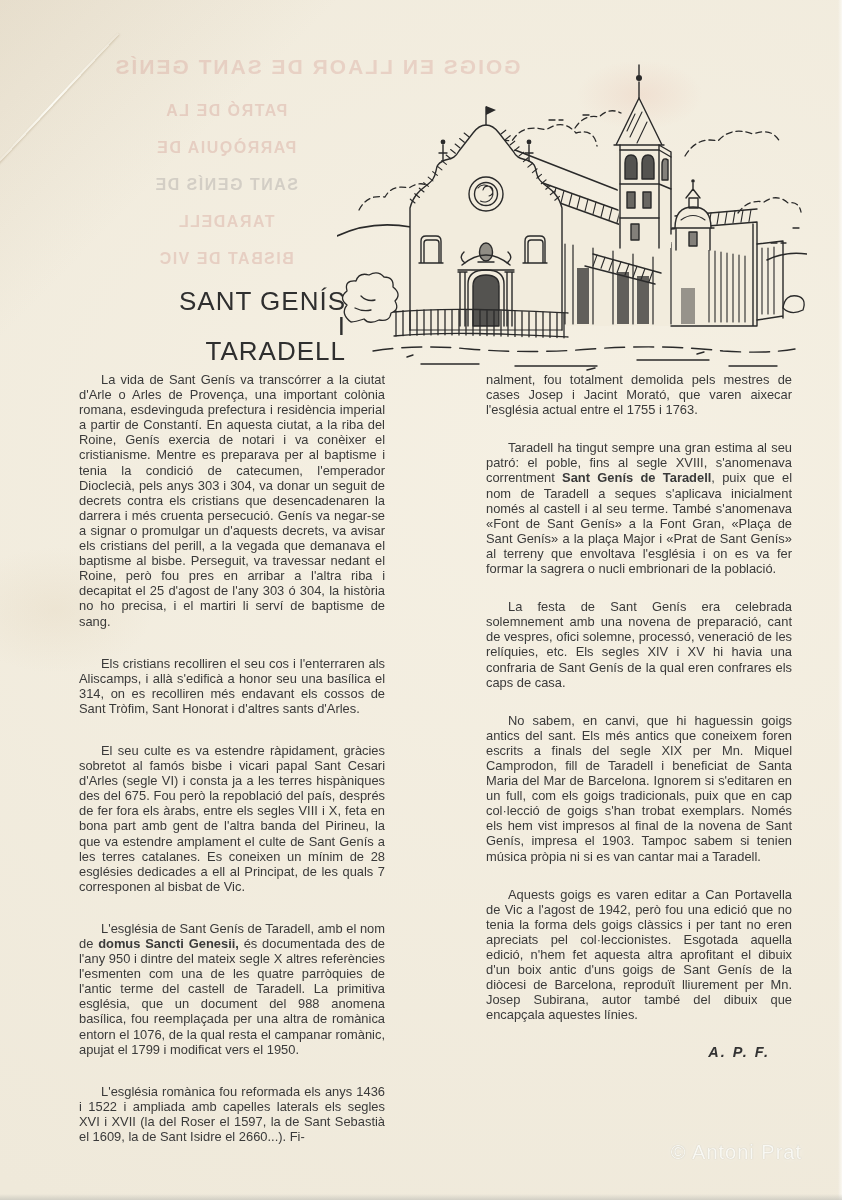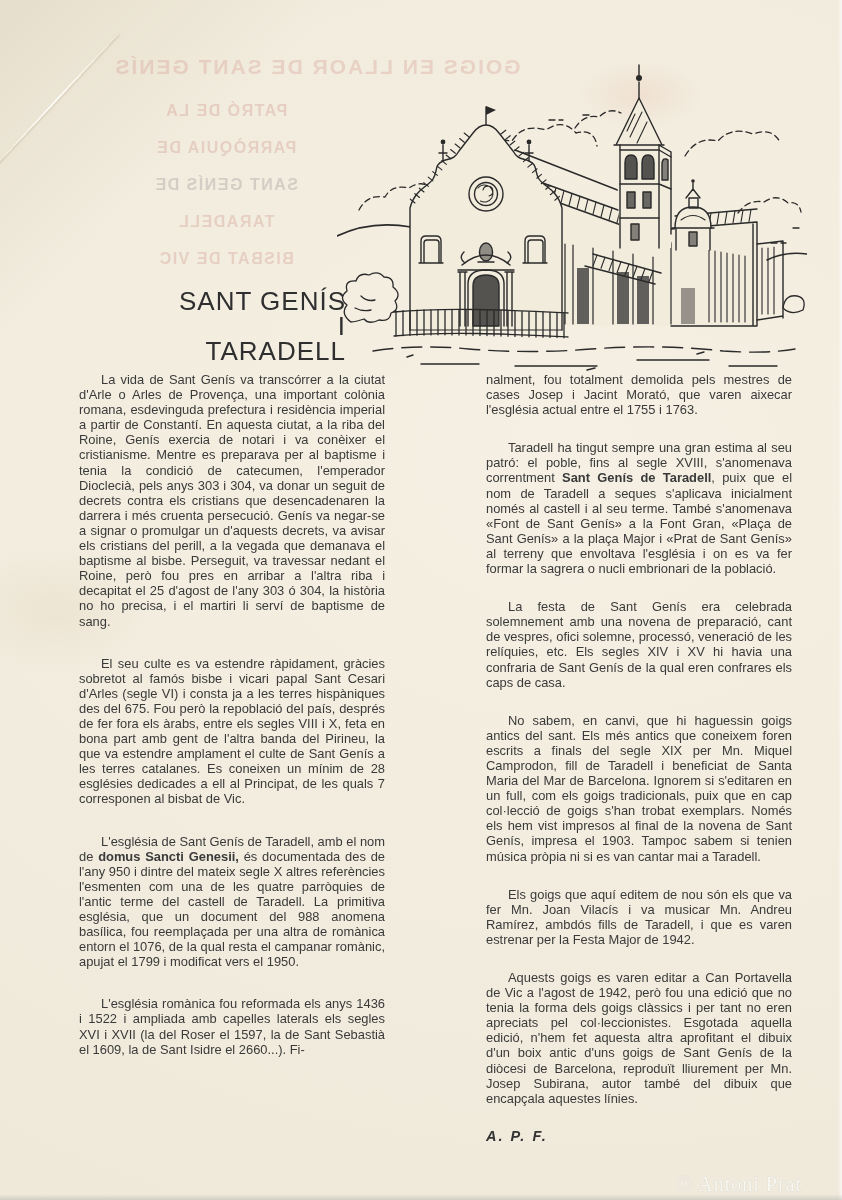--- a/index.html
+++ b/index.html
@@ -37,39 +37,38 @@
     position:absolute;top:372px;width:306px;text-align:justify;
     font-size:12.9px;line-height:15.1px;color:#3a3a3a;
   }
   .col-left{left:79px;}
   .col-right{left:462px;margin-left:24px;}
   .col p{margin:0 0 23px 0;text-indent:22px;}
   .col-left p{margin-bottom:27px;}
   .col p.noindent{text-indent:0;}
   .b{font-weight:bold;}
   .signature{
-    padding-right:22px;margin-top:16px;
+    text-align:right;padding-right:22px;margin-top:16px;
     font-weight:bold;font-style:italic;font-size:14.5px;letter-spacing:2px;color:#333;
   }
   
   .crease{
     position:absolute;left:-8px;top:168px;width:185px;height:2px;
     background:linear-gradient(90deg, rgba(255,255,250,0), rgba(255,255,250,0.85), rgba(255,255,250,0));
     box-shadow:0 1px 2px rgba(170,150,115,0.40);
     transform:rotate(-47deg);transform-origin:left center;
   }
   .scan-edge-right{position:absolute;top:0;right:0;width:4px;height:100%;
     background:linear-gradient(to left, rgba(255,255,255,0.65), rgba(255,255,255,0));}
   .scan-edge-bottom{position:absolute;bottom:0;left:0;width:100%;height:6px;
     background:linear-gradient(to top, rgba(185,185,178,0.55), rgba(185,185,178,0));}
   .watermark{
-    position:absolute;right:40px;bottom:4px;font-size:20px;letter-spacing:1px;
+    position:absolute;right:40px;bottom:36px;font-size:20px;letter-spacing:1px;
     color:rgba(253,253,248,0.92);
     text-shadow:0 0 1px rgba(160,155,140,0.65), 0 0 6px rgba(255,255,255,0.45);
-    font-family:Liberation Serif, serif;
   }
 </style>
 </head>
 <body>
 
 <div class="page">
 
   <div class="ghost-title">GOIGS EN LLAOR DE SANT GENÍS</div>
   <div class="ghost-block">
     <div class="ghost-line">PATRÓ DE LA</div>
@@ -185,31 +184,31 @@
   </svg>
 
   <h1 class="title">
     <span class="tl">SANT GENÍS</span>
     <span class="tl">I</span>
     <span class="tl">TARADELL</span>
   </h1>
 
   <div class="col col-left">
     <p><span>La vida de Sant Genís va transcórrer a la ciutat d'Arle o Arles de Provença, una important colònia romana, esdevinguda prefectura i residència imperial a partir de Constantí. En aquesta ciutat, a la riba del Roine, Genís exercia de notari i va conèixer el cristianisme. Mentre es preparava per al baptisme i tenia la condició de catecumen, l'emperador Dioclecià, pels anys 303 i 304, va donar un seguit de decrets contra els cristians que desencadenaren la darrera i més cruenta persecució. Genís va negar-se a signar o promulgar un d'aquests decrets, va avisar els cristians del perill, a la vegada que demanava el baptisme al bisbe. Perseguit, va travessar nedant el Roine, però fou pres en arribar a l'altra riba i decapitat el 25 d'agost de l'any 303 ó 304, la història no ho precisa, i el martiri li serví de baptisme de sang.</span></p>
+    <p><span>Els cristians recolliren el seu cos i l'enterraren als Aliscamps, i allà s'edificà a honor seu una basílica el 314, on es recolliren més endavant els cossos de Sant Tròfim, Sant Honorat i d'altres sants d'Arles.</span></p>
     <p><span>El seu culte es va estendre ràpidament, gràcies sobretot al famós bisbe i vicari papal Sant Cesari d'Arles (segle VI) i consta ja a les terres hispàniques des del 675. Fou però la repoblació del país, després de fer fora els àrabs, entre els segles VIII i X, feta en bona part amb gent de l'altra banda del Pirineu, la que va estendre amplament el culte de Sant Genís a les terres catalanes. Es coneixen un mínim de 28 esglésies dedicades a ell al Principat, de les quals 7 corresponen al bisbat de Vic.</span></p>
     <p><span>L'església de Sant Genís de Taradell, amb el nom de </span><span class="b">domus Sancti Genesii,</span><span> és documentada des de l'any 950 i dintre del mateix segle X altres referències l'esmenten com una de les quatre parròquies de l'antic terme del castell de Taradell. La primitiva església, que un document del 988 anomena basílica, fou reemplaçada per una altra de romànica entorn el 1076, de la qual resta el campanar romànic, apujat el 1799 i modificat vers el 1950.</span></p>
     <p><span>L'església romànica fou reformada els anys 1436 i 1522 i ampliada amb capelles laterals els segles XVI i XVII (la del Roser el 1597, la de Sant Sebastià el 1609, la de Sant Isidre el 2660...). Fi-</span></p>
   </div>
 
   <div class="col col-right">
     <p class="noindent"><span>nalment, fou totalment demolida pels mestres de cases Josep i Jacint Morató, que varen aixecar l'església actual entre el 1755 i 1763.</span></p>
     <p><span>Taradell ha tingut sempre una gran estima al seu patró: el poble, fins al segle XVIII, s'anomenava correntment </span><span class="b">Sant Genís de Taradell</span><span>, puix que el nom de Taradell a seques s'aplicava inicialment només al castell i al seu terme. També s'anomenava «Font de Sant Genís» a la Font Gran, «Plaça de Sant Genís» a la plaça Major i «Prat de Sant Genís» al terreny que envoltava l'església i on es va fer formar la sagrera o nucli embrionari de la població.</span></p>
     <p><span>La festa de Sant Genís era celebrada solemnement amb una novena de preparació, cant de vespres, ofici solemne, processó, veneració de les relíquies, etc. Els segles XIV i XV hi havia una confraria de Sant Genís de la qual eren confrares els caps de casa.</span></p>
     <p><span>No sabem, en canvi, que hi haguessin goigs antics del sant. Els més antics que coneixem foren escrits a finals del segle XIX per Mn. Miquel Camprodon, fill de Taradell i beneficiat de Santa Maria del Mar de Barcelona. Ignorem si s'editaren en un full, com els goigs tradicionals, puix que en cap col·lecció de goigs s'han trobat exemplars. Només els hem vist impresos al final de la novena de Sant Genís, impresa el 1903. Tampoc sabem si tenien música pròpia ni si es van cantar mai a Taradell.</span></p>
-    <p><span>Els goigs que aquí editem de nou són els que va fer Mn. Joan Vilacís i va musicar Mn. Andreu Ramírez, ambdós fills de Taradell, i que es varen estrenar per la Festa Major de 1942.</span></p>
     <p><span>Aquests goigs es varen editar a Can Portavella de Vic a l'agost de 1942, però fou una edició que no tenia la forma dels goigs clàssics i per tant no eren apreciats pel col·leccionistes. Esgotada aquella edició, n'hem fet aquesta altra aprofitant el dibuix d'un boix antic d'uns goigs de Sant Genís de la diòcesi de Barcelona, reproduït lliurement per Mn. Josep Subirana, autor també del dibuix que encapçala aquestes línies.</span></p>
     <div class="signature">A. P. F.</div>
   </div>
 
   <div class="crease"></div>
   <div class="scan-edge-right"></div>
   <div class="scan-edge-bottom"></div>
 
   <div class="watermark">© Antoni Prat</div>
 

